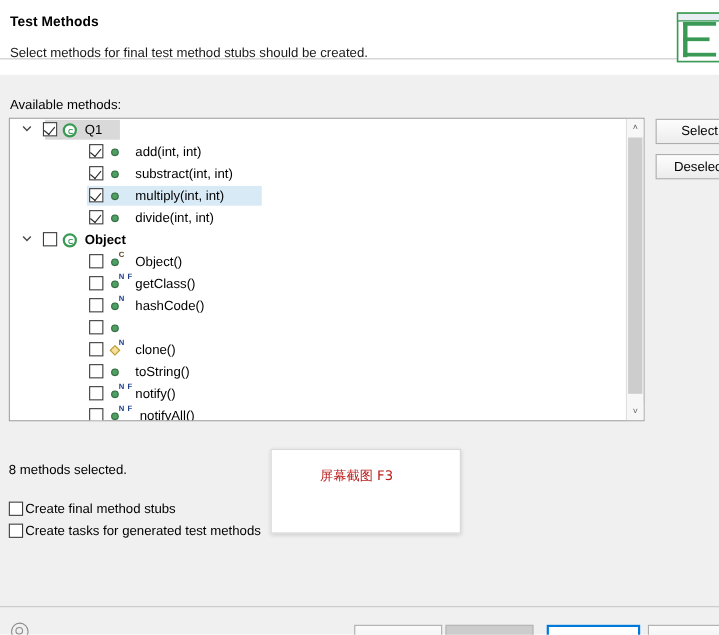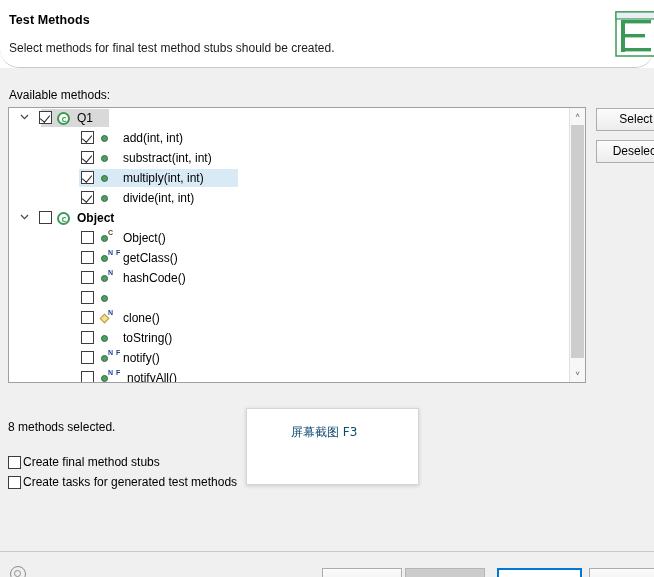--- a/index.html
+++ b/index.html
@@ -15,25 +15,24 @@
     font-size: 12px;
     color: #000000;
     position: relative;
     -webkit-font-smoothing: antialiased;
   }
 
   
   .wizard-header {
     position: absolute;
     left: 0; top: 0;
-    width: 654px; height: 68px;
+    width: 654px; height: 54px;
     background: #ffffff;
     border-bottom: 1px solid #c8c8c8;
     box-sizing: border-box;
-    border-radius: 19px;
   }
   .wizard-title {
     position: absolute;
     left: 9px; top: 13px;
     font-size: 12.5px;
     font-weight: bold;
     color: #000000;
     letter-spacing: .1px;
   }
   .wizard-subtitle {
@@ -269,21 +268,21 @@
     box-shadow: 0 1px 4px rgba(0,0,0,.16);
     box-sizing: border-box;
     z-index: 40;
   }
   .ctx-item {
     position: absolute;
     left: 0;
     width: 171px; height: 30px;
     line-height: 30px;
     font-size: 12px;
-    color: #0c4a6e;
+    color: #b91c1c;
     font-family: "DejaVu Sans", sans-serif;
     padding-left: 11px;
   }
   .ctx-item .ctx-text {
     position: absolute;
     left: 44px; top: 0;
   }
   .ctx-check {
     position: absolute;
     left: 20px; top: 9px;

